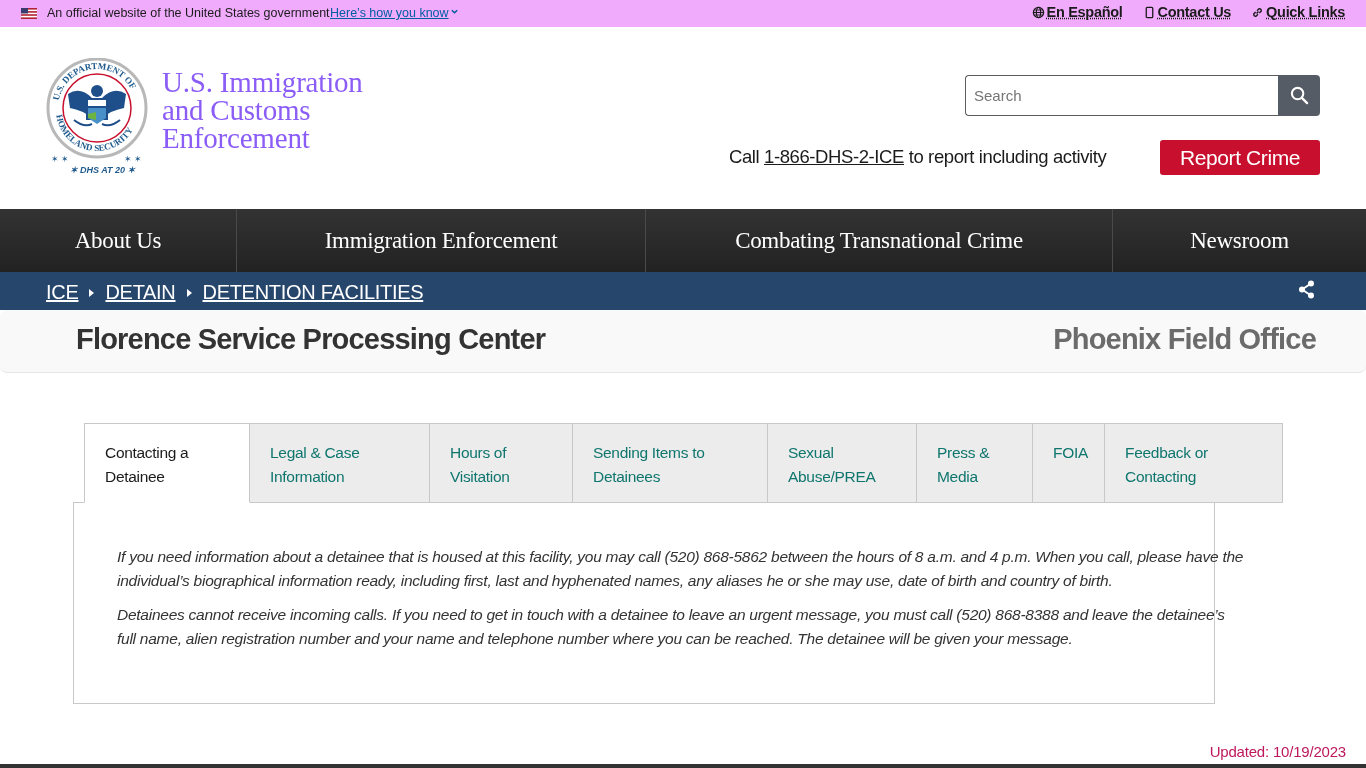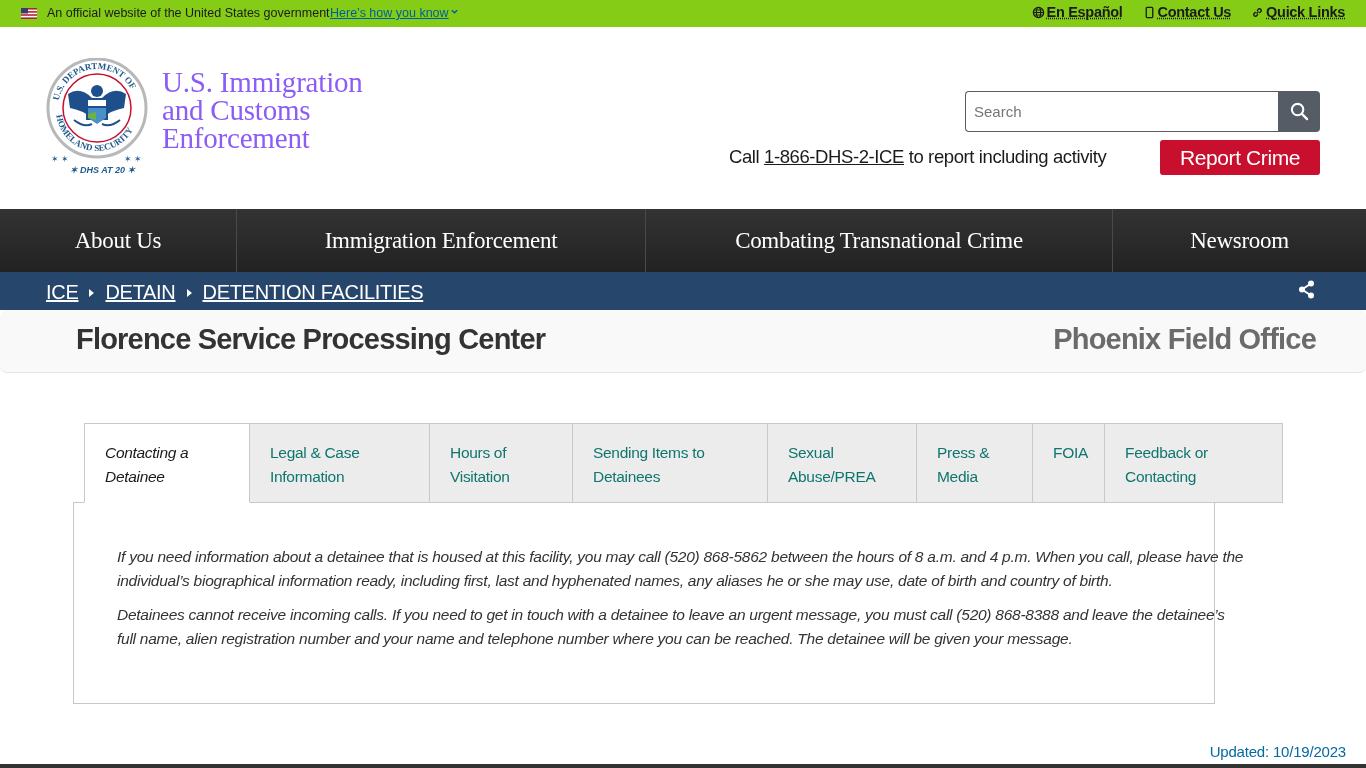--- a/index.html
+++ b/index.html
@@ -1,34 +1,34 @@
 <!DOCTYPE html>
 <html><head>
 <meta charset="utf-8">
 <style>
   * { box-sizing: border-box; margin: 0; padding: 0; }
   html, body { width: 1366px; height: 768px; overflow: hidden; background: #fff; }
   body { font-family: "Liberation Sans", "DejaVu Sans", sans-serif; color: #1b1b1b; position: relative; }
 
   
-  .gov-banner { position: absolute; left: 0; top: 0; width: 1366px; height: 27px; background: #84cc16; font-size: 12px; color: #1b1b1b; }
+  .gov-banner { position: absolute; left: 0; top: 0; width: 1366px; height: 27px; background: #f0abfc; font-size: 12px; color: #1b1b1b; }
   .gov-flag { position: absolute; left: 21px; top: 8px; width: 16px; height: 11px; }
   .gov-text { position: absolute; left: 47px; top: 6px; font-size: 12.5px; color: #1b1b1b; }
   .gov-how { position: absolute; left: 330px; top: 6px; font-size: 12.5px; color: #005ea2; text-decoration: underline; cursor: pointer; }
   .gov-chev { position: absolute; left: 450px; top: 7px; width: 9px; height: 9px; }
   .util-links { position: absolute; right: 21px; top: 4px; display: flex; gap: 20px; font-size: 14.5px; font-weight: bold; }
   .util-link { display: flex; align-items: center; gap: 2px; color: #1b1b1b; text-decoration: underline dotted; cursor: pointer; letter-spacing: -0.3px; }
   .util-link svg { width: 13px; height: 13px; }
 
   
   .logo-seal { position: absolute; left: 44px; top: 58px; width: 106px; height: 120px; }
   .logo-text { position: absolute; left: 162px; top: 68px; font-family: Liberation Serif, serif; color: #8b5cf6; font-size: 29px; line-height: 28px; letter-spacing: -0.2px; }
   .logo-text div { white-space: nowrap; }
 
-  .search-wrap { position: absolute; left: 965px; top: 75px; width: 355px; height: 41px; margin-top: 16px; }
+  .search-wrap { position: absolute; left: 965px; top: 75px; width: 355px; height: 41px; }
   .search-input { position: absolute; left: 0; top: 0; width: 314px; height: 41px; border: 1px solid #5c5c5c; border-right: none; border-radius: 4px 0 0 4px; padding: 0 8px; font-size: 15px; color: #333; font-family: "Liberation Sans", sans-serif; outline: none; }
   .search-input::placeholder { color: #757575; }
   .search-btn { position: absolute; left: 313px; top: 0; width: 42px; height: 41px; background: #565c65; border-radius: 0 4px 4px 0; border: none; display: flex; align-items: center; justify-content: center; cursor: pointer; }
   .search-btn svg { width: 19px; height: 19px; }
 
   .call-line { position: absolute; left: 729px; top: 146px; font-size: 18.5px; color: #1b1b1b; letter-spacing: -0.4px; white-space: nowrap; }
   .call-line .phone { text-decoration: underline; color: #1b1b1b; cursor: pointer; }
   .report-btn { position: absolute; left: 1160px; top: 140px; width: 160px; height: 35px; background: #c8102e; color: #fff; font-size: 21px; border-radius: 3px; display: flex; align-items: center; justify-content: center; letter-spacing: -0.4px; cursor: pointer; }
 
   
@@ -44,30 +44,30 @@
   .share-icon { position: absolute; left: 1298px; top: 280px; width: 17px; height: 19px; cursor: pointer; }
 
   
   .title-bar { position: absolute; left: 0; top: 310px; width: 1366px; height: 63px; background: #f9f9f9; border-bottom: 1px solid #e6e6e6; border-radius: 7px; }
   .page-title { position: absolute; left: 76px; top: 13px; font-size: 29px; font-weight: bold; color: #333; letter-spacing: -0.8px; }
   .field-office { position: absolute; right: 50px; top: 13px; font-size: 29px; font-weight: bold; color: #6b6b6b; letter-spacing: -0.8px; }
 
   
   .tabs { position: absolute; left: 84px; top: 423px; height: 80px; display: flex; }
   .tab { height: 80px; background: #ececec; border: 1px solid #c8c8c8; border-left: none; padding: 17px 0 0 20px; font-size: 15.5px; line-height: 24px; color: #0f766e; cursor: pointer; letter-spacing: -0.3px; }
-  .tab:first-child { border-left: 1px solid #c8c8c8; font-style: italic; }
+  .tab:first-child { border-left: 1px solid #c8c8c8; }
   .tab.active { background: #fff; color: #1b1b1b; border-bottom: 1px solid #fff; position: relative; z-index: 2; height: 80px; }
   .tab .line { display: block; white-space: nowrap; }
 
   .panel { position: absolute; left: 73px; top: 502px; width: 1142px; height: 202px; border: 1px solid #c8c8c8; background: #fff; z-index: 1; font-style: italic; }
   .panel p { position: absolute; left: 43px; width: 1130px; font-size: 15.5px; line-height: 24px; color: #333; letter-spacing: -0.25px; }
   .p1 { top: 42px; }
   .p2 { top: 100px; }
 
-  .updated { position: absolute; right: 20px; top: 743px; font-size: 15px; color: #0369a1; letter-spacing: -0.2px; }
+  .updated { position: absolute; right: 20px; top: 743px; font-size: 15px; color: #be185d; letter-spacing: -0.2px; }
   .footer-strip { position: absolute; left: 0; top: 764px; width: 1366px; height: 4px; background: #333; }
 </style>
 </head>
 <body>
 
 <div class="gov-banner">
   <svg class="gov-flag" viewBox="0 0 16 11">
     <rect width="16" height="11" fill="#fff"></rect>
     <rect y="0" width="16" height="1.6" fill="#b22234"></rect>
     <rect y="3.1" width="16" height="1.6" fill="#b22234"></rect>

